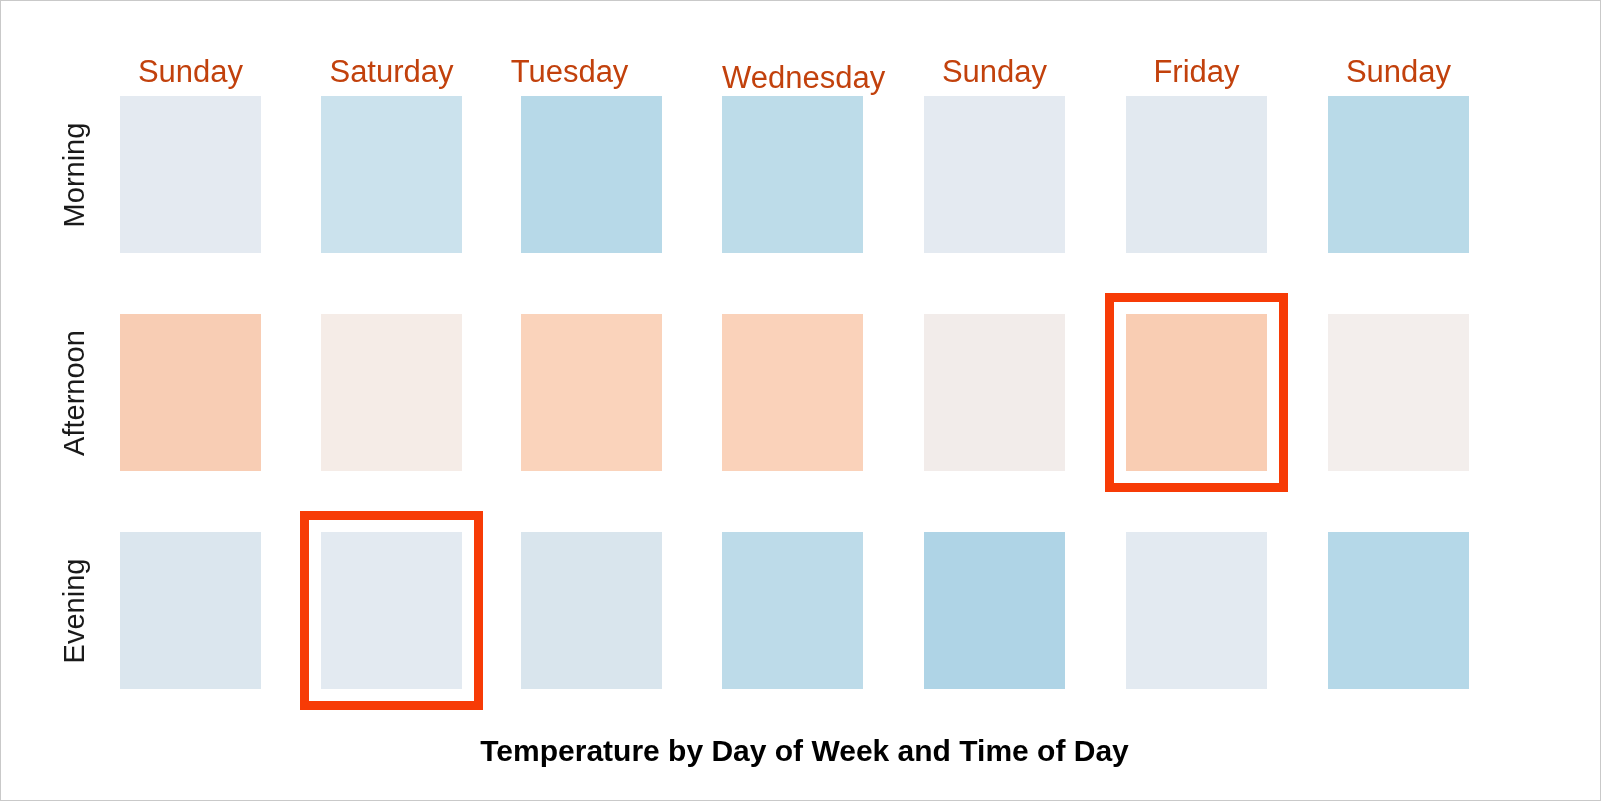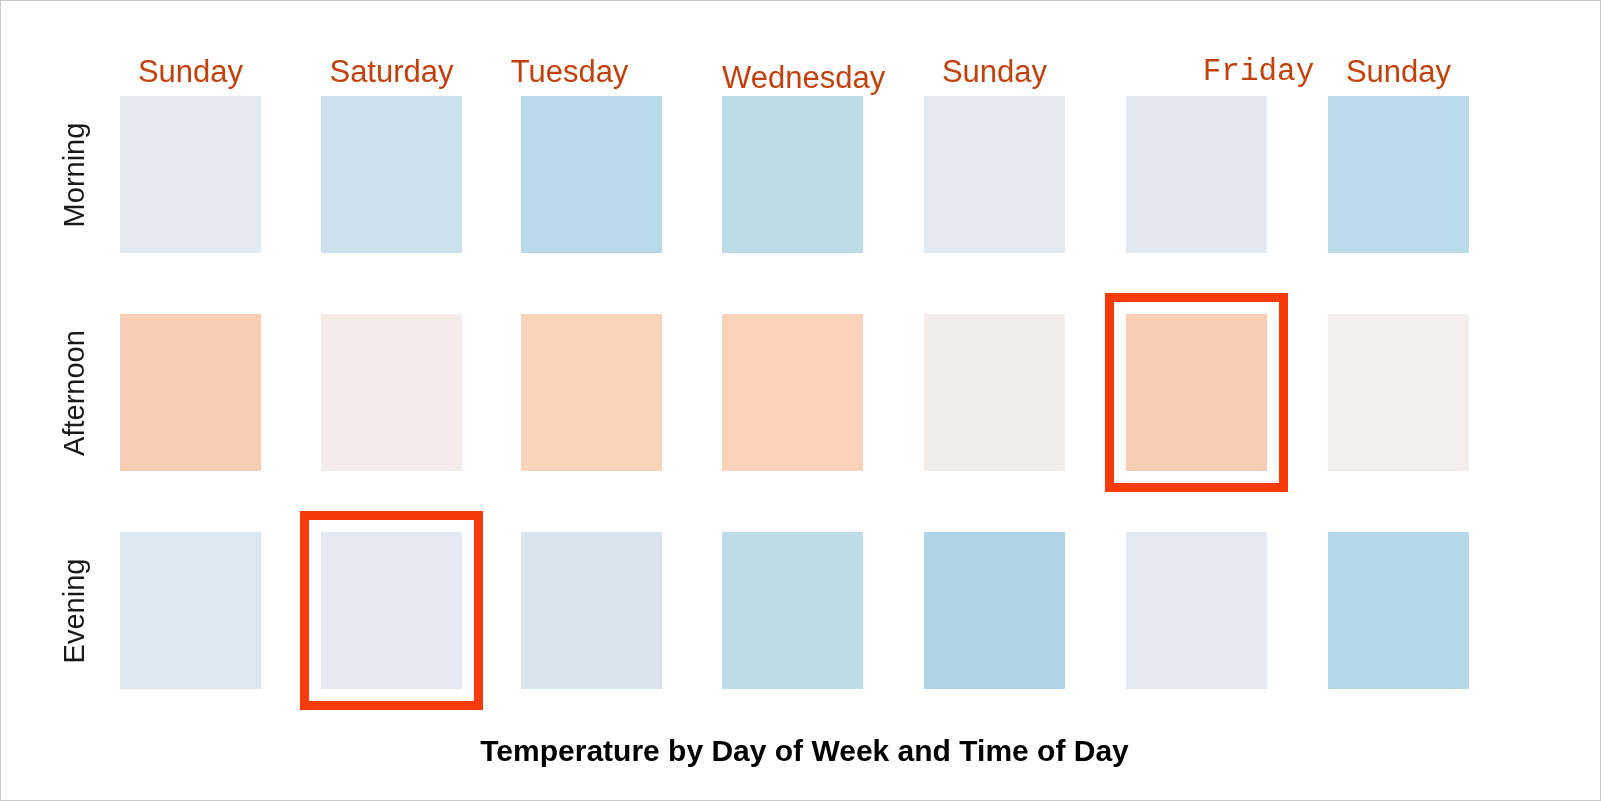--- a/index.html
+++ b/index.html
@@ -75,21 +75,21 @@
 <body>
 
 <div id="page">
 
   <div id="col-headers">
       <div class="col-header" style="left: 119px; width: 141px; top: 55px;">Sunday</div>
       <div class="col-header" style="left: 320px; width: 141px; top: 55px;">Saturday</div>
       <div class="col-header" style="left: 498px; width: 141px; top: 55px;">Tuesday</div>
       <div class="col-header" style="left: 721px; width: 141px; top: 61px;">Wednesday</div>
       <div class="col-header" style="left: 923px; width: 141px; top: 55px;">Sunday</div>
-      <div class="col-header" style="left: 1187px; width: 141px; top: 55px; font-family: Liberation Mono, monospace;">Friday</div>
+      <div class="col-header" style="left: 1125px; width: 141px; top: 55px;">Friday</div>
       <div class="col-header" style="left: 1327px; width: 141px; top: 55px;">Sunday</div>
     </div>
 
   <div id="row-headers">
       <div class="row-header" style="width: 157px; height: 34px; left: -6.5px; top: 156.5px; line-height: 34px;">Morning</div>
       <div class="row-header" style="width: 157px; height: 34px; left: -6.5px; top: 374.5px; line-height: 34px;">Afternoon</div>
       <div class="row-header" style="width: 157px; height: 34px; left: -6.5px; top: 592.5px; line-height: 34px;">Evening</div>
     </div>
 
   <div id="heat-cells">

